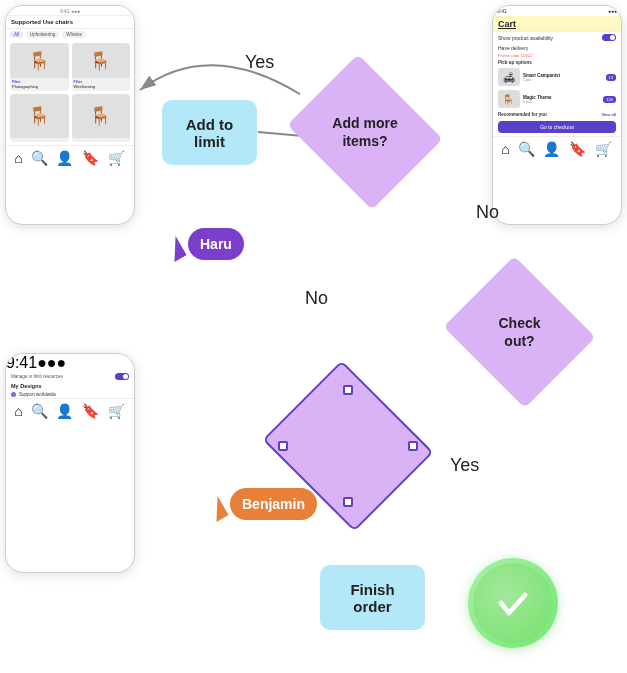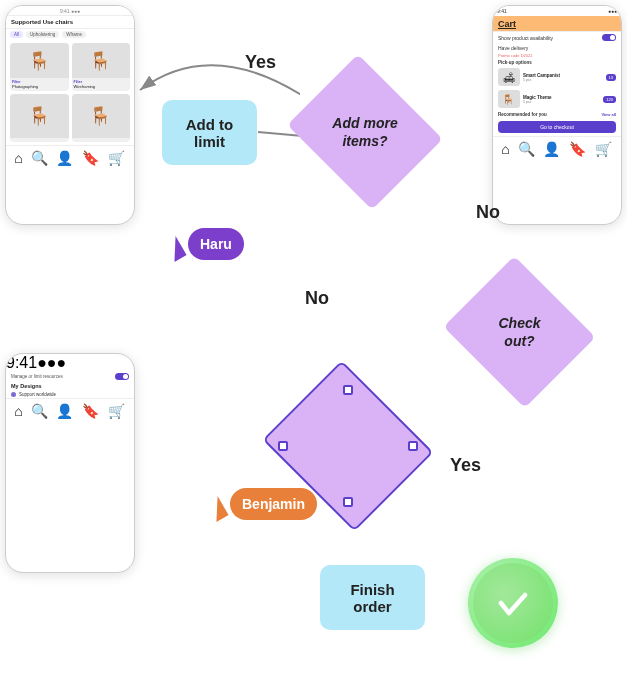--- a/index.html
+++ b/index.html
@@ -26,21 +26,20 @@
       color: #222;
       padding: 8px;
     }
 
     
     .flow-diamond-wrap {
       position: absolute;
       display: flex;
       align-items: center;
       justify-content: center;
-      font-style: italic;
     }
     .flow-diamond {
       width: 100%;
       height: 100%;
       background: #d9b3f5;
       transform: rotate(45deg);
       border-radius: 6px;
     }
     .flow-diamond-label {
       position: absolute;
@@ -63,21 +62,21 @@
       height: 10px;
       background: #fff;
       border: 2px solid #5a3fcc;
       border-radius: 2px;
     }
 
     
     .arrow-label {
       position: absolute;
       font-size: 18px;
-      font-weight: 700;
+      font-weight: 400;
       color: #222;
     }
 
     
     .cursor-avatar {
       position: absolute;
       display: flex;
       flex-direction: column;
       align-items: flex-start;
       gap: 3px;
@@ -233,21 +232,21 @@
       background: #fff;
       height: 10px;
       display: flex;
       align-items: center;
       justify-content: space-between;
       padding: 0 4px;
       font-size: 5px;
       color: #333;
     }
     .phone-cart .pc-title {
-      background: #fdba74;
+      background: #fef9c3;
       padding: 3px 5px 2px;
       font-size: 9px;
       font-weight: 700;
       color: #222;
       border-bottom: 0.5px solid #eee;
       text-decoration: underline;
     }
     .pc-row {
       display: flex;
       justify-content: space-between;

